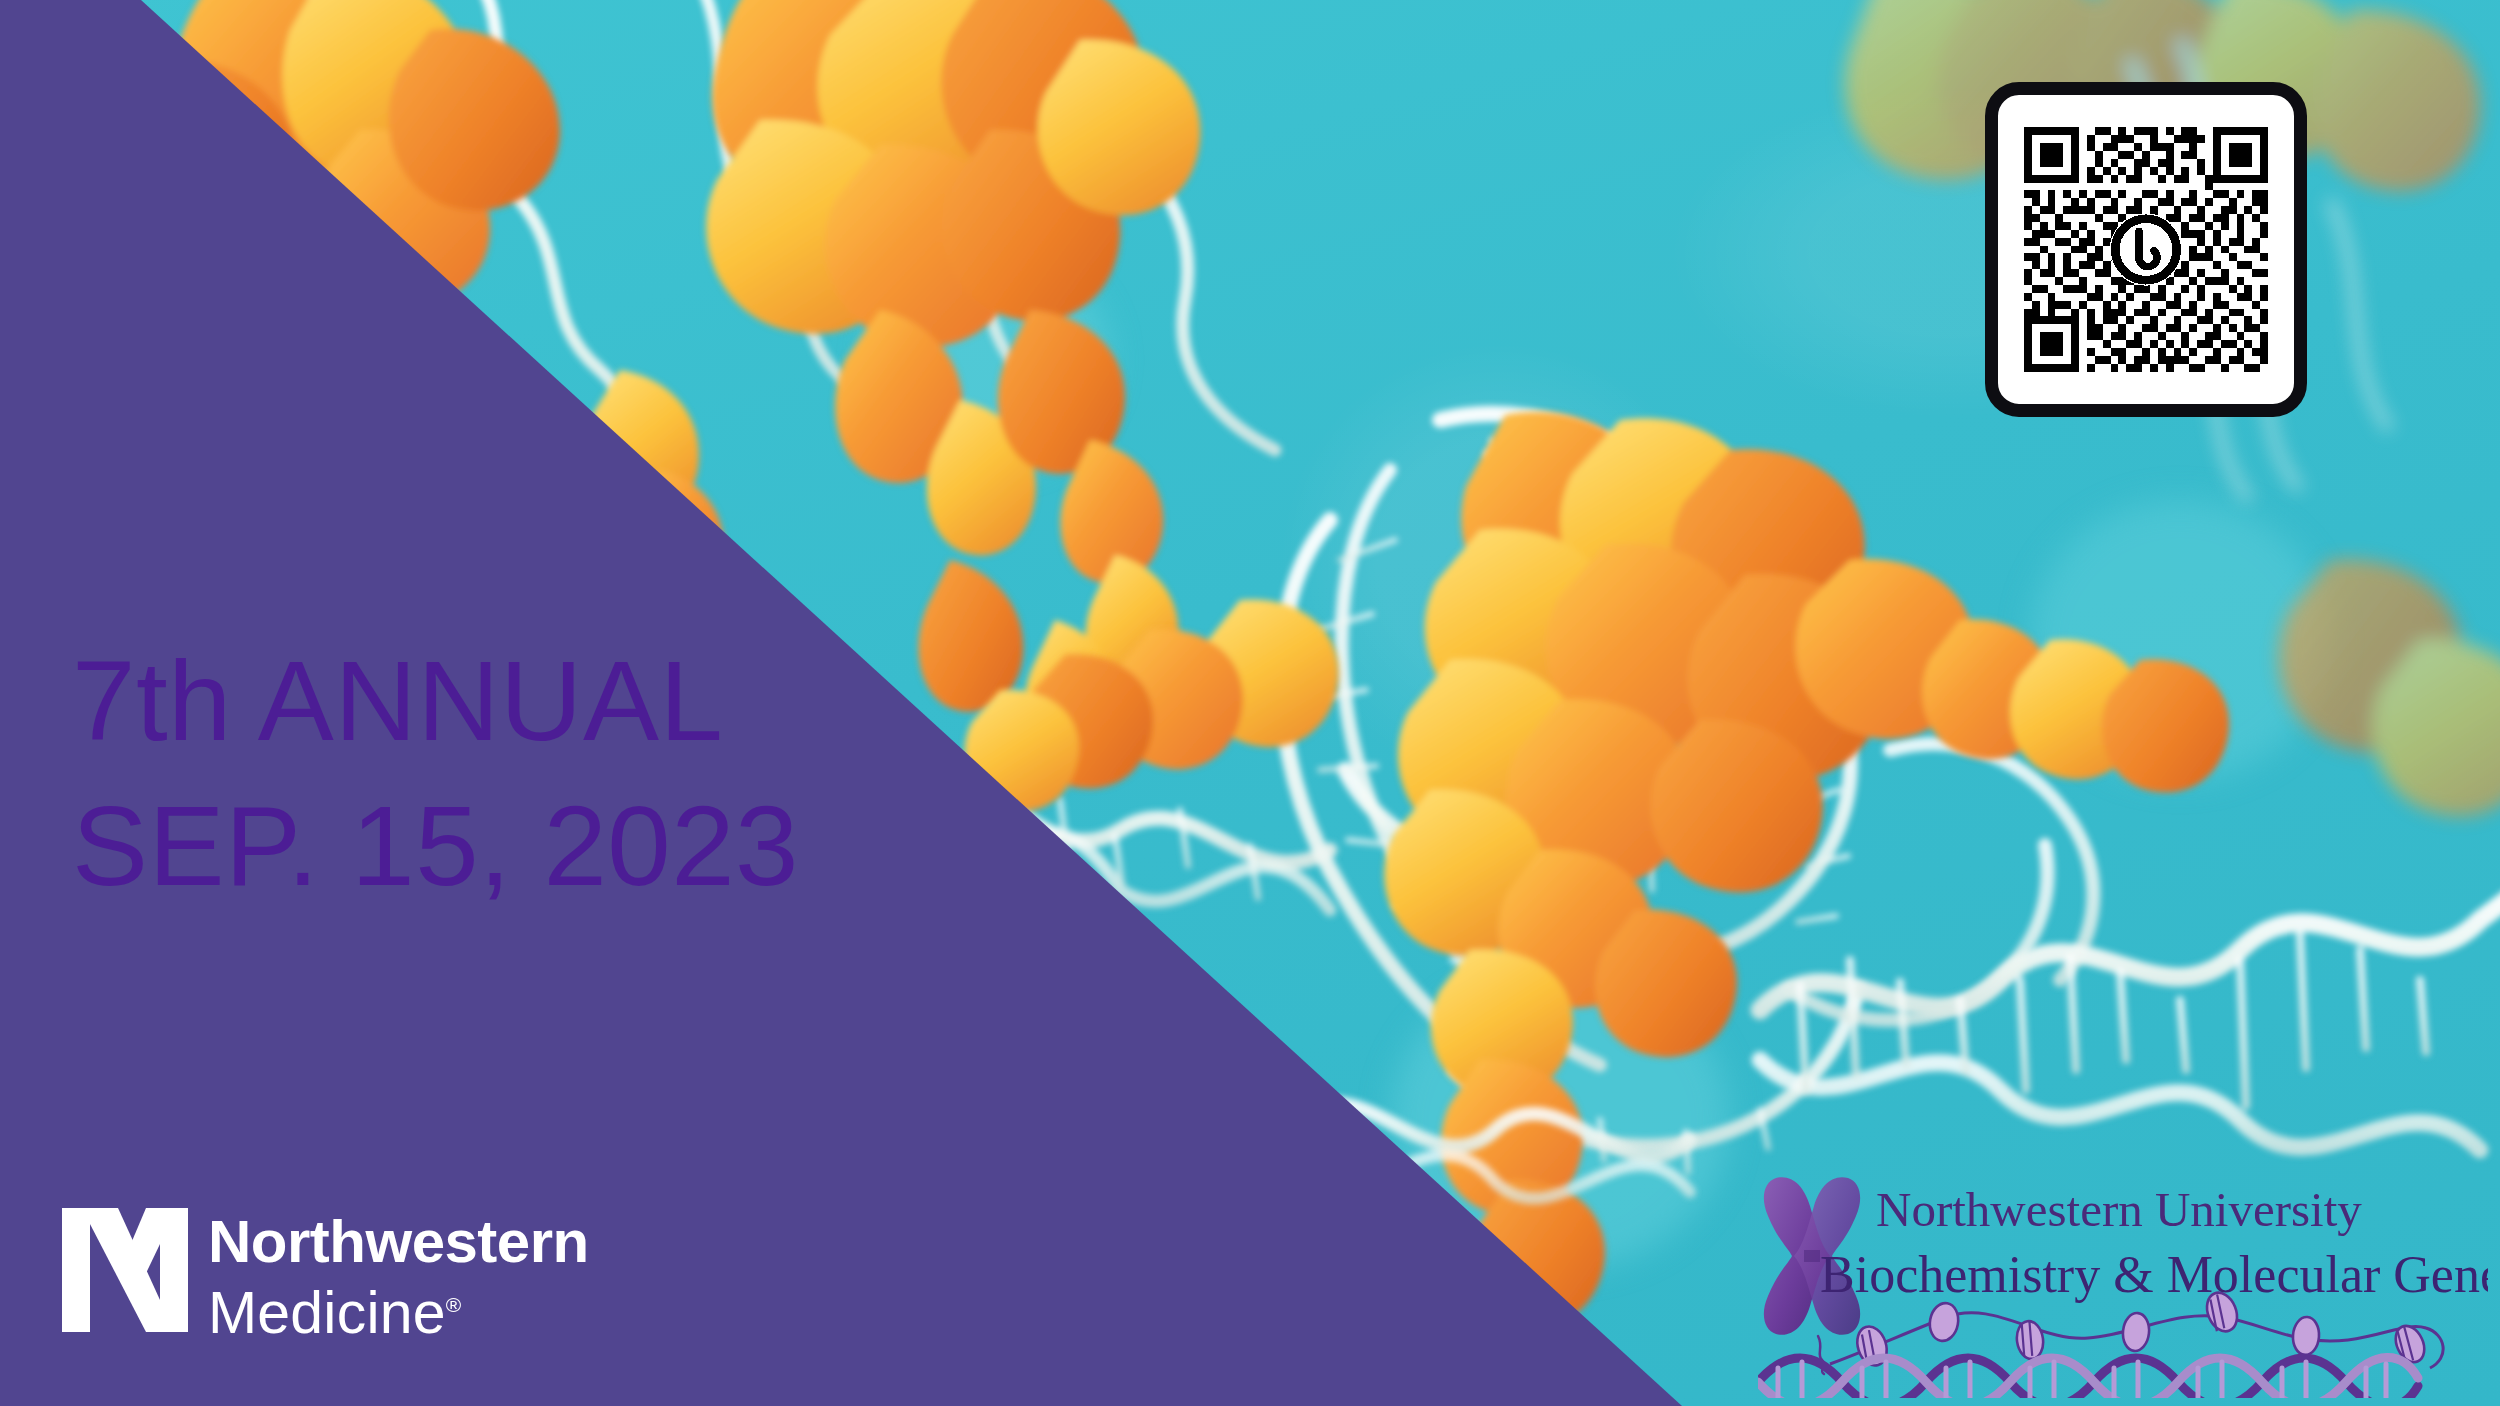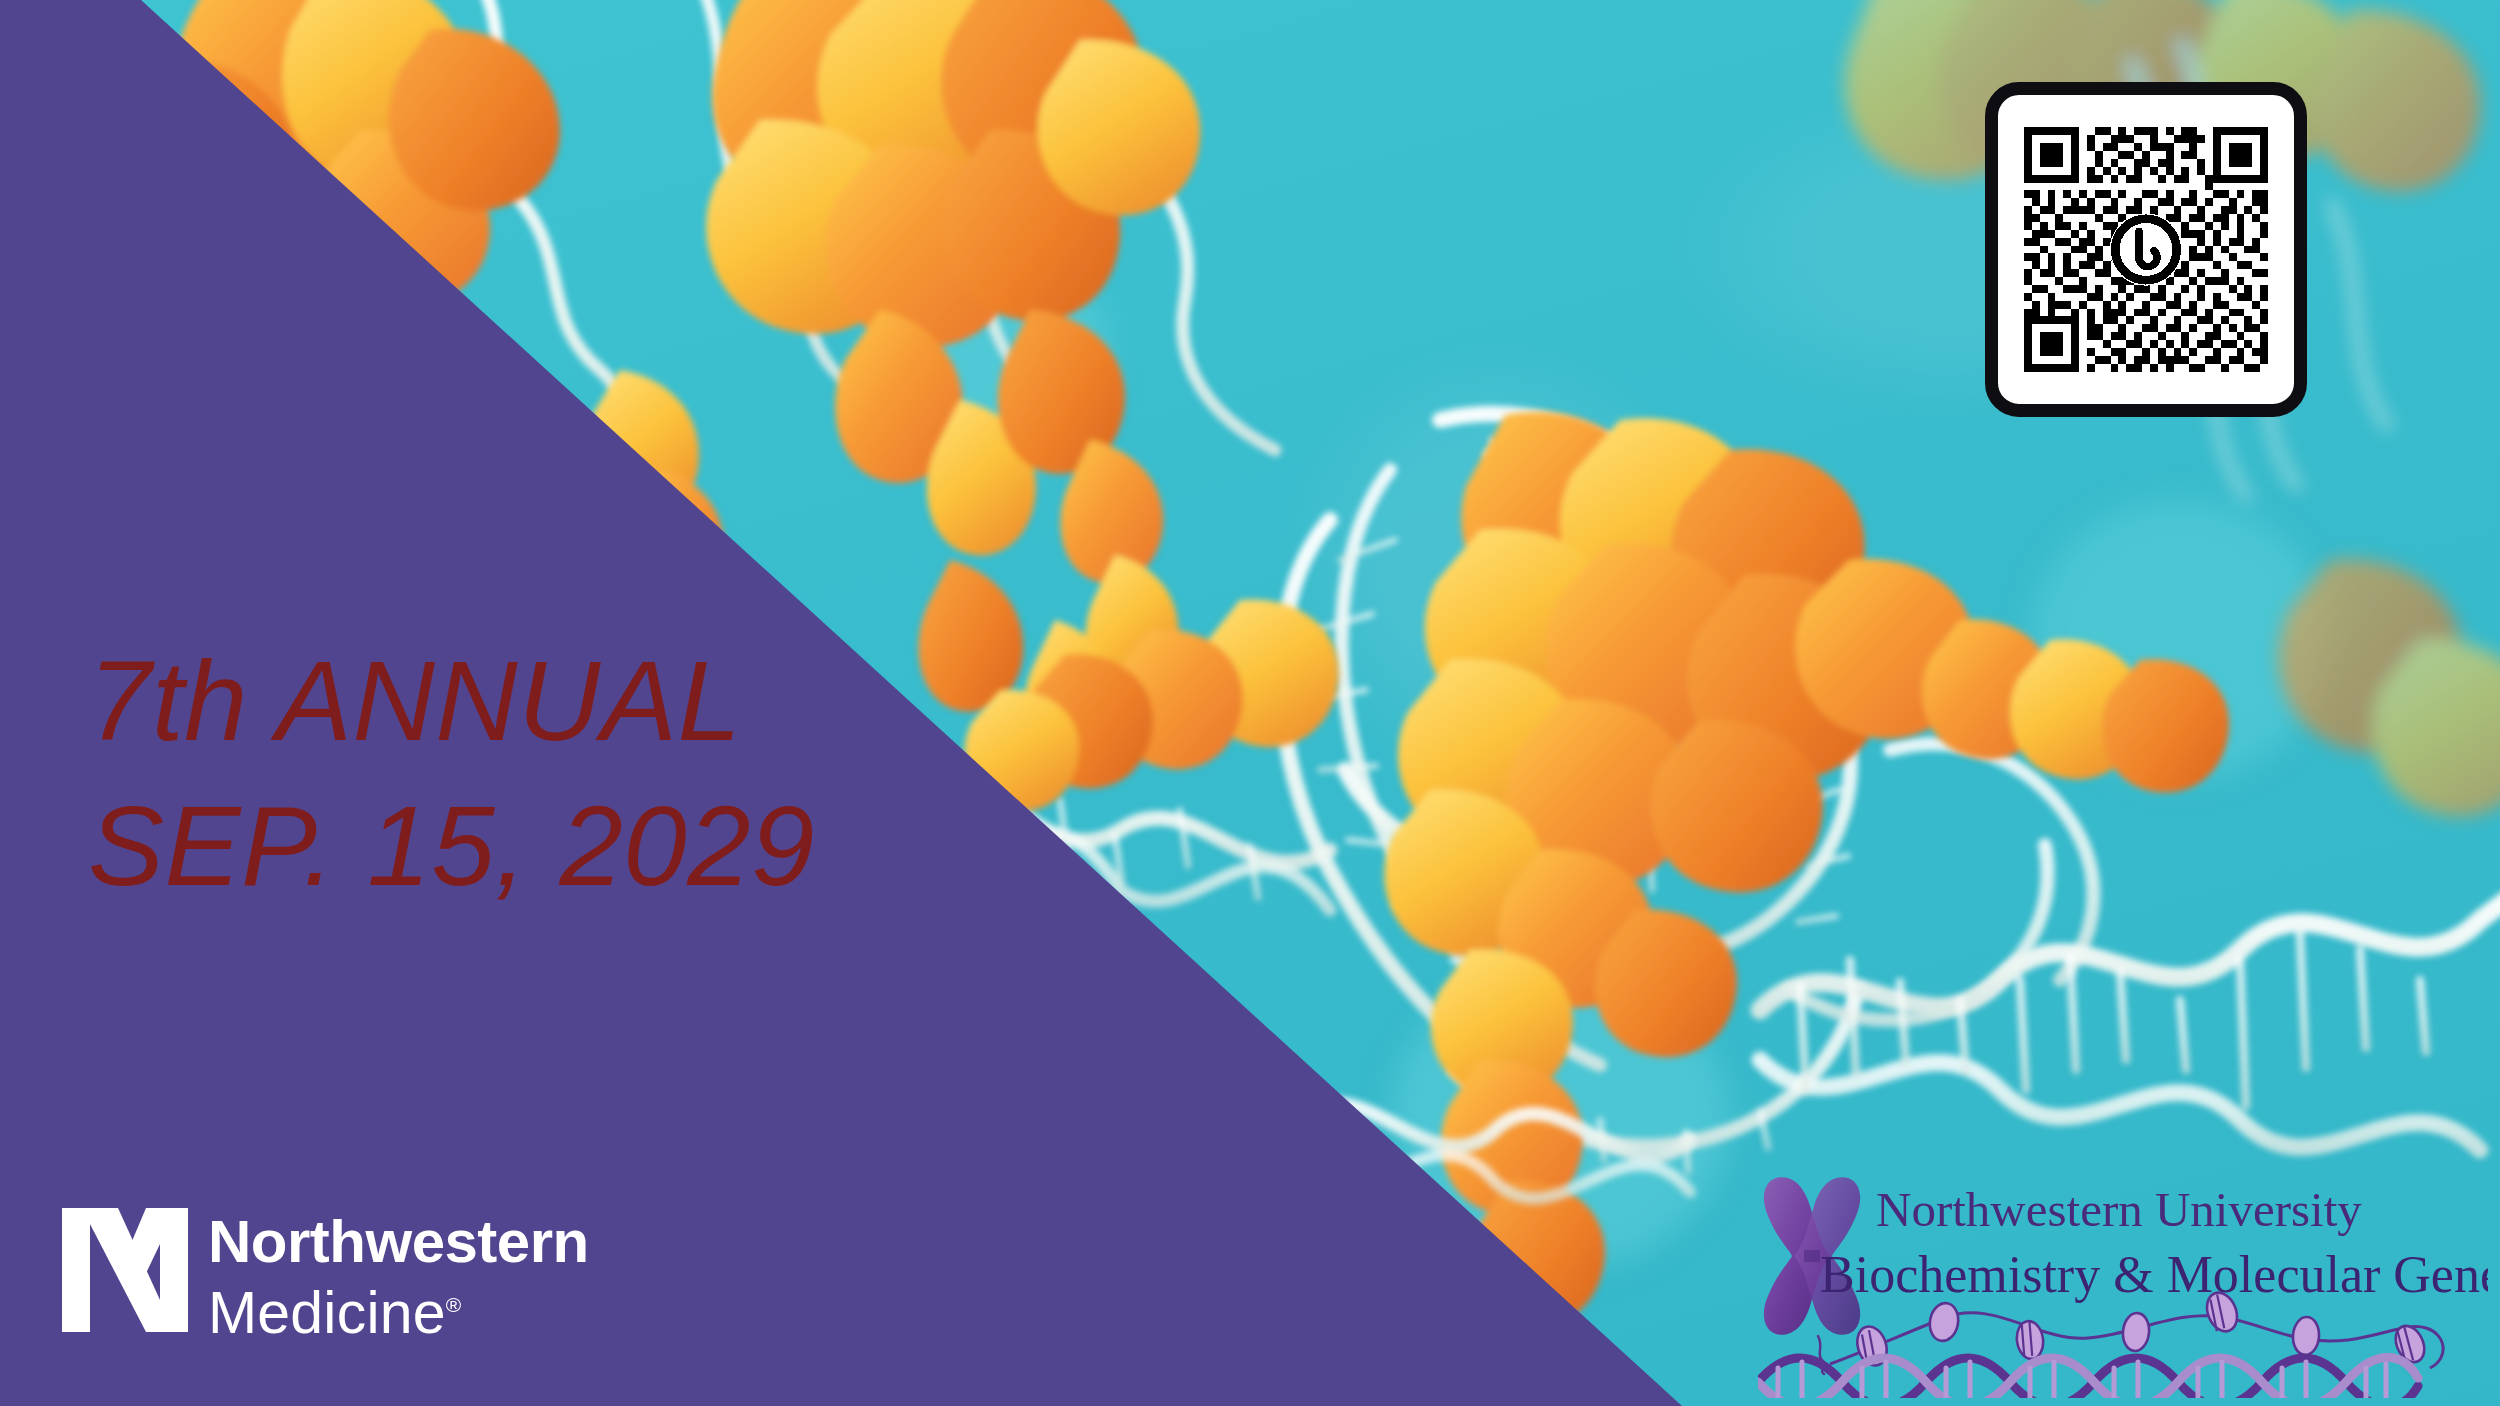--- a/index.html
+++ b/index.html
@@ -39,25 +39,24 @@
   
   .art {
     position: absolute;
     inset: 0;
     pointer-events: none;
   }
 
   
   .headline {
     position: absolute;
-    left: 88px;
+    left: 72px;
     top: 628px;
-    color: #7f1d1d;
+    color: #4c1d95;
     letter-spacing: 0.5px;
-    font-style: italic;
   }
   .headline .line {
     font-size: 114px;
     line-height: 145px;
     font-weight: 400;
     white-space: nowrap;
     font-family: "Liberation Sans", sans-serif;
   }
 
   
@@ -359,21 +358,21 @@
     <g stroke="url(#gDna)" fill="none" stroke-linecap="round" opacity="0.9" filter="url(#soft)">
       <path d="M1300,1120 C1360,1060 1430,1190 1495,1130 C1560,1070 1625,1200 1690,1140" stroke-width="14"></path>
       <path d="M1300,1172 C1360,1232 1430,1102 1495,1182 C1560,1242 1625,1112 1690,1192" stroke-width="12" opacity="0.8"></path>
     </g>
   </svg>
 
   <div class="purple-panel"></div>
 
   <div class="headline">
     <div class="line">7th ANNUAL</div>
-    <div class="line">SEP. 15, 2029</div>
+    <div class="line">SEP. 15, 2023</div>
   </div>
 
   <div class="nm-logo">
     <svg class="nm-mark" viewBox="0 0 126 124">
       <g fill="#ffffff">
         <polygon points="0,0 28,0 28,124 0,124"></polygon>
         <polygon points="28,0 56,0 98,92 98,124 84,124 28,16"></polygon>
         <polygon points="98,0 126,0 126,124 98,124"></polygon>
         <polygon points="84,0 98,0 98,36 76,82 62,52"></polygon>
       </g>

